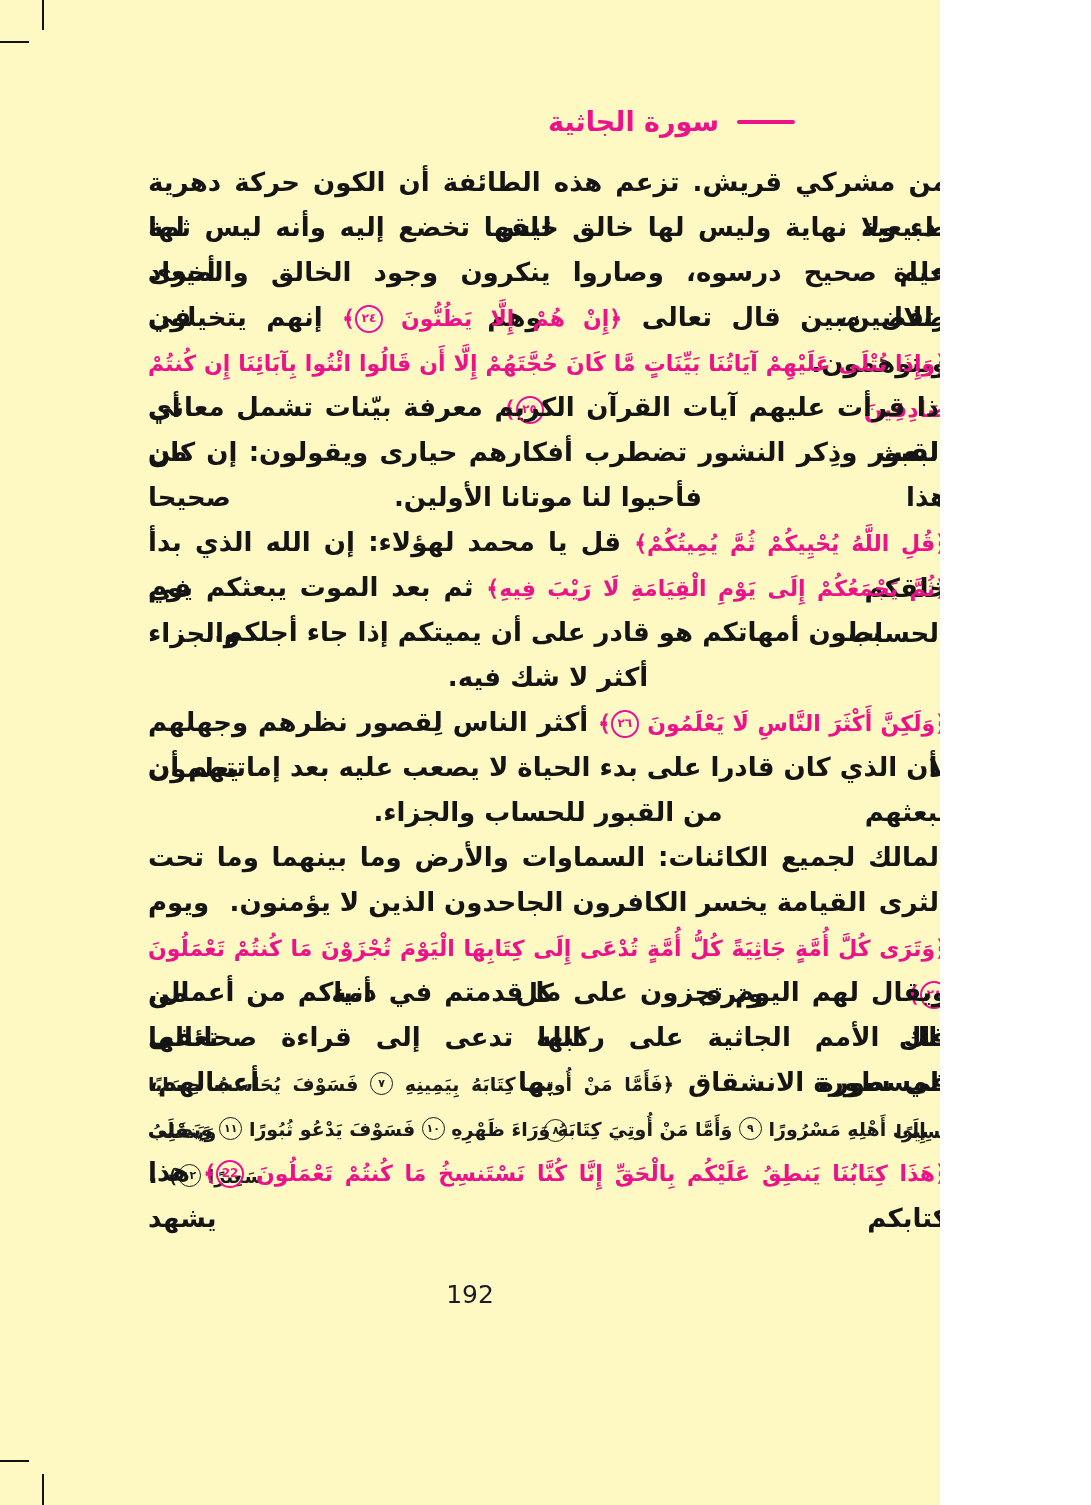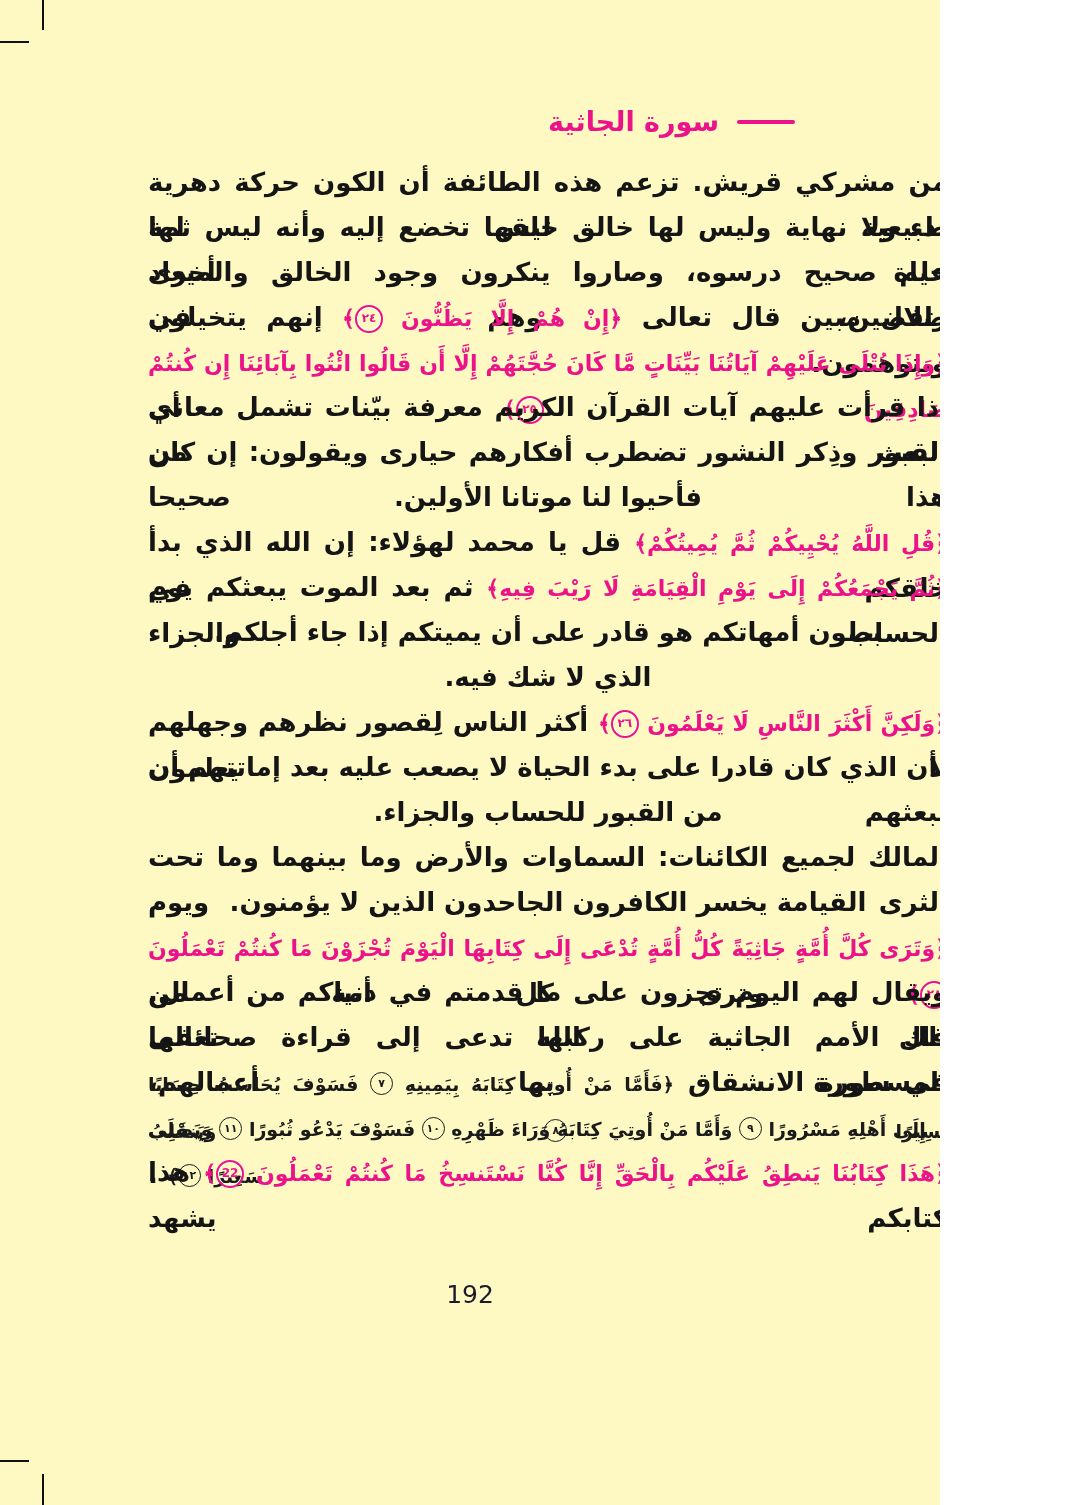--- a/index.html
+++ b/index.html
@@ -115,21 +115,21 @@
       <div class="line justify"><span class="seg-b">بدء ولا نهاية وليس لها خالق خلقها تخضع إليه وأنه ليس ثمة حياة أخرى</span></div>
       <div class="line justify"><span class="seg-b">علم صحيح درسوه، وصاروا ينكرون وجود الخالق والميعاد رافضين، وهم في</span></div>
       <div class="line justify"><span class="seg-b">ضلال مبين قال تعالى </span><span class="seg-p">﴿إِنْ هُمْ إِلَّا يَظُنُّونَ </span><span class="seg-m">٢٤</span><span class="seg-p">﴾</span><span class="seg-b"> إنهم يتخيلون ويتوهمون.</span></div>
       <div class="line justify"><span class="seg-p">﴿وَإِذَا تُتْلَى عَلَيْهِمْ آيَاتُنَا بَيِّنَاتٍ مَّا كَانَ حُجَّتَهُمْ إِلَّا أَن قَالُوا ائْتُوا بِآبَائِنَا إِن كُنتُمْ صَادِقِينَ </span><span class="seg-m">٢٥</span><span class="seg-p">﴾</span><span class="seg-b"> أي</span></div>
       <div class="line justify"><span class="seg-b">إذا قرأت عليهم آيات القرآن الكريم معرفة بيّنات تشمل معاني البعث من</span></div>
       <div class="line justify"><span class="seg-b">القبور وذِكر النشور تضطرب أفكارهم حيارى ويقولون: إن كان هذا صحيحا</span></div>
       <div class="line right"><span class="seg-b">فأحيوا لنا موتانا الأولين.</span></div>
       <div class="line justify"><span class="seg-p">﴿قُلِ اللَّهُ يُحْيِيكُمْ ثُمَّ يُمِيتُكُمْ﴾</span><span class="seg-b"> قل يا محمد لهؤلاء: إن الله الذي بدأ خلقكم في</span></div>
       <div class="line justify"><span class="seg-p">﴿ثُمَّ يَجْمَعُكُمْ إِلَى يَوْمِ الْقِيَامَةِ لَا رَيْبَ فِيهِ﴾</span><span class="seg-b"> ثم بعد الموت يبعثكم يوم الحساب والجزاء</span></div>
       <div class="line center"><span class="seg-b">بطون أمهاتكم هو قادر على أن يميتكم إذا جاء أجلكم.</span></div>
-      <div class="line center"><span class="seg-b">الذي لا شك فيه.</span></div>
+      <div class="line center"><span class="seg-b">أكثر لا شك فيه.</span></div>
       <div class="line justify"><span class="seg-p">﴿وَلَكِنَّ أَكْثَرَ النَّاسِ لَا يَعْلَمُونَ </span><span class="seg-m">٢٦</span><span class="seg-p">﴾</span><span class="seg-b"> أكثر الناس لِقصور نظرهم وجهلهم لا يعلمون</span></div>
       <div class="line justify"><span class="seg-b">بأن الذي كان قادرا على بدء الحياة لا يصعب عليه بعد إماتتهم أن يبعثهم</span></div>
       <div class="line center"><span class="seg-b">من القبور للحساب والجزاء.</span></div>
       <div class="line justify"><span class="seg-b">المالك لجميع الكائنات: السماوات والأرض وما بينهما وما تحت الثرى ويوم</span></div>
       <div class="line center"><span class="seg-b">القيامة يخسر الكافرون الجاحدون الذين لا يؤمنون.</span></div>
       <div class="line justify"><span class="seg-p">﴿وَتَرَى كُلَّ أُمَّةٍ جَاثِيَةً كُلُّ أُمَّةٍ تُدْعَى إِلَى كِتَابِهَا الْيَوْمَ تُجْزَوْنَ مَا كُنتُمْ تَعْمَلُونَ </span><span class="seg-m">٢٨</span><span class="seg-p">﴾</span><span class="seg-b"> وترى كل أمة من</span></div>
       <div class="line justify"><span class="seg-b">ويقال لهم اليوم تجزون على ما قدمتم في دنياكم من أعمال. قال الله تعالى</span></div>
       <div class="line justify"><span class="seg-b">تلك الأمم الجاثية على ركبها تدعى إلى قراءة صحائفها المسطورة بها أعمالهم،</span></div>
       <div class="line justify"><span class="seg-b">في سورة الانشقاق </span><span class="seg-q">﴿فَأَمَّا مَنْ أُوتِيَ كِتَابَهُ بِيَمِينِهِ </span><span class="seg-mq">٧</span><span class="seg-q"> فَسَوْفَ يُحَاسَبُ حِسَابًا يَسِيرًا </span><span class="seg-mq">٨</span><span class="seg-q"> وَيَنقَلِبُ</span></div>
       <div class="line left"><span class="seg-q">إِلَى أَهْلِهِ مَسْرُورًا </span><span class="seg-mq">٩</span><span class="seg-q"> وَأَمَّا مَنْ أُوتِيَ كِتَابَهُ وَرَاءَ ظَهْرِهِ </span><span class="seg-mq">١٠</span><span class="seg-q"> فَسَوْفَ يَدْعُو ثُبُورًا </span><span class="seg-mq">١١</span><span class="seg-q"> وَيَصْلَى سَعِيرًا </span><span class="seg-mq">١٢</span><span class="seg-q">﴾</span><span class="seg-b"> .</span></div>

